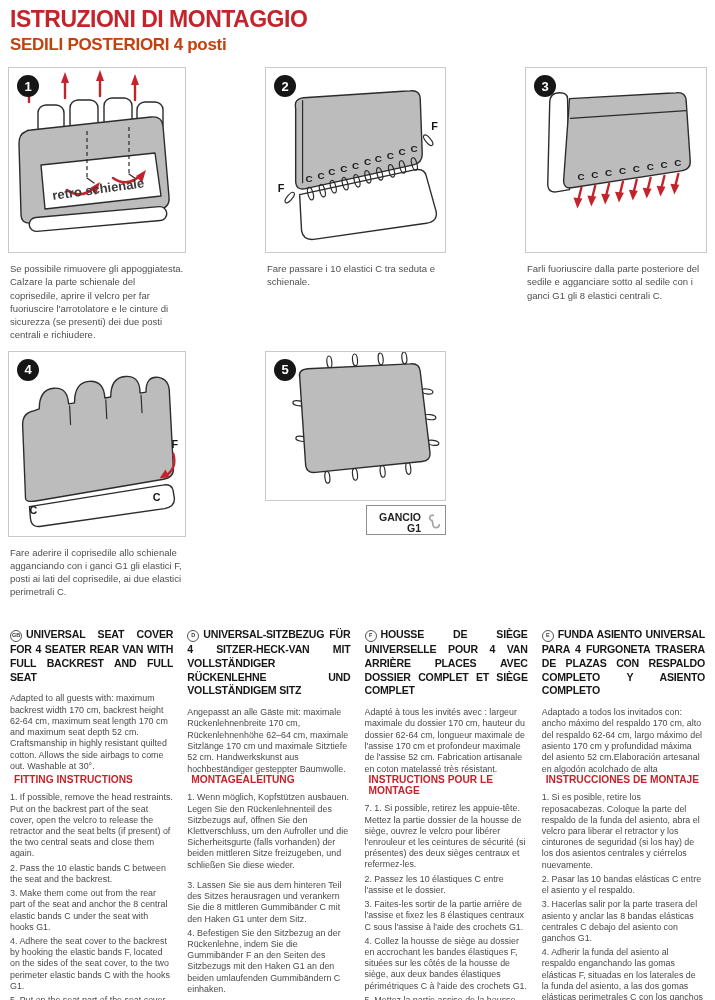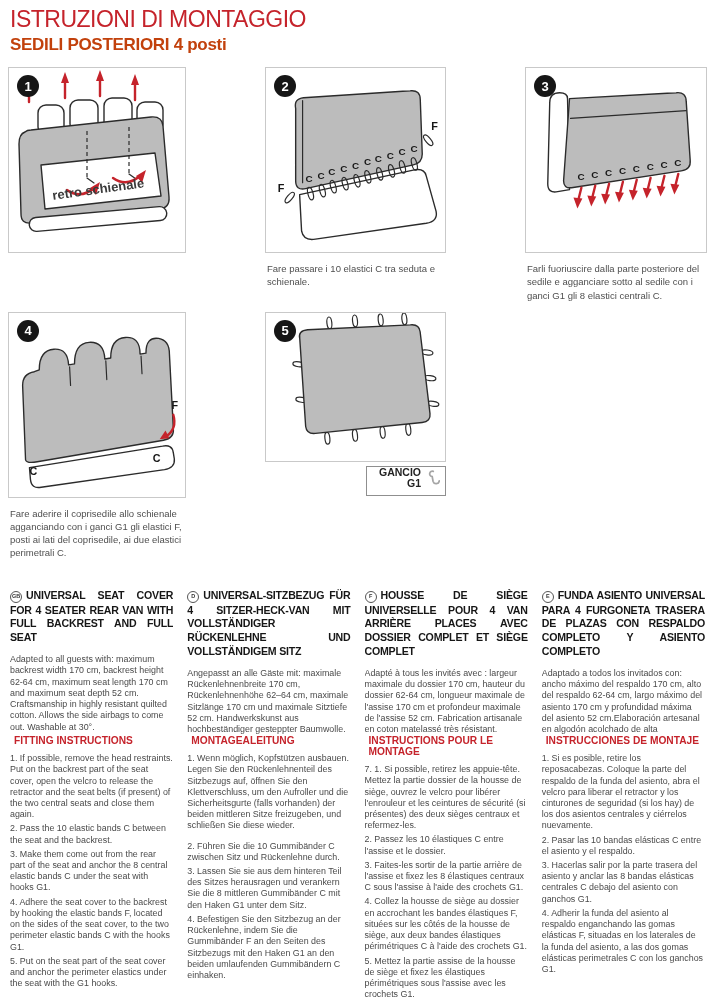--- a/index.html
+++ b/index.html
@@ -1,32 +1,32 @@
 <!DOCTYPE html>
 <html><head>
 <meta charset="utf-8">
 <style>
   html,body{margin:0;padding:0;background:#fff}
   body{font-family:"Liberation Sans",sans-serif;color:#1c1c1c}
   .page{width:715px;height:1000px;overflow:hidden;position:relative;background:#fff}
   header{padding:7px 10px 0}
-  h1{margin:0;font-size:23px;line-height:1.1;letter-spacing:-0.5px;color:#c5232b;font-weight:normal}
+  h1{margin:0;font-size:23px;line-height:1.1;letter-spacing:-0.5px;color:#c5232b;font-weight:bold}
   h2{margin:3px 0 0;font-size:17px;letter-spacing:-0.3px;color:#c2410c;font-weight:bold}
   .figrow{display:grid;justify-content:space-between;padding:0 8px}
   .row1{grid-template-columns:178px 181px 182px;margin-top:12px}
   .row2{grid-template-columns:178px 181px 182px;margin-top:10px}
   figure{margin:0}
   .panel{position:relative;border:1px solid #c9c9c9;background:#fff;box-sizing:border-box}
   .p-tall{height:186px}
   .p-short{height:150px}
   .badge{position:absolute;top:7px;left:8px;width:22px;height:22px;border-radius:50%;background:#161616;color:#fff;font-weight:bold;font-size:13px;display:flex;align-items:center;justify-content:center;z-index:2}
   .caption{font-size:9.5px;line-height:1.38;color:#4f4f4f;margin:9px 2px 0}
   .just{text-align:justify}
   .gancio-row{display:flex;justify-content:flex-end;margin-top:4px}
-  .gancio-box{width:80px;height:30px;border:1px solid #8f8f8f;background:#fff;display:flex;align-items:flex-start;justify-content:flex-end;gap:4px;padding:0 5px;box-sizing:border-box}
+  .gancio-box{width:80px;height:30px;border:1px solid #8f8f8f;background:#fff;display:flex;align-items:flex-end;justify-content:flex-end;gap:4px;padding:0 5px;box-sizing:border-box}
   .gancio-text{text-align:right;font-weight:bold;font-size:10.5px;line-height:1.05;color:#222}
   .langs{display:grid;grid-template-columns:repeat(4,1fr);gap:14px;padding:0 10px;margin-top:30px}
   .lang-top{height:146px;overflow:hidden}
   .lang-title{font-size:10.6px;font-weight:bold;line-height:1.3;text-align:justify;color:#161616;letter-spacing:-0.2px}
   .flag{display:inline-flex;width:10px;height:10px;border:1px solid #555;border-radius:50%;font-size:5.5px;font-weight:bold;align-items:center;justify-content:center;margin-right:4px;position:relative;top:-1px;color:#333;flex:none}
   .lang-desc{font-size:8.9px;line-height:1.27;color:#4a4a4a;margin:9px 0 17px}
   .lang-instr{font-size:10.2px;font-weight:bold;color:#c5232b;margin:0 4px 7px}
   .lang-steps p{font-size:8.9px;line-height:1.26;color:#4a4a4a;margin:0 0 3px}
   .gap-first p:first-child{margin-bottom:9px}
   .panel svg{display:block;width:100%;height:100%}
@@ -80,20 +80,21 @@
           </g>
           <g>
             <path class="rl" d="M58,122 Q72,132 86,119"></path>
               <polygon class="rf" points="91,114 81,120 87,127"></polygon>
             <path class="rl" d="M104,110 Q118,120 132,107"></path>
               <polygon class="rf" points="137,102 127,108 133,115"></polygon>
           </g>
           <text class="rs" x="44" y="132" transform="rotate(-8 44 132)">retro schienale</text>
         </svg>
       </div>
+      <figcaption class="caption">Se possibile rimuovere gli appoggiatesta. Calzare la parte schienale del coprisedile, aprire il velcro per far fuoriuscire l'arrotolatore e le cinture di sicurezza (se presenti) dei due posti centrali e richiudere.</figcaption>
     </figure>
 
     <figure>
       <div class="panel p-tall">
         <span class="badge">2</span>
         <svg viewBox="0 0 181 184">
           <path class="dg" d="M30,40 Q28,30 38,29 L146,22 Q156,21 156,31 L158,86 Q158,95 149,97 L40,121 Q30,123 30,113 Z"></path>
           <path class="dl" d="M37,32 L37,115"></path>
           <path class="dw" d="M34,127 L150,102 Q160,100 162,108 L172,144 Q174,154 162,156 L50,172 Q38,174 36,164 Z"></path>
           <g>
@@ -246,21 +247,20 @@
     </div>
 
     <div class="lang-col">
       <div class="lang-top">
         <div class="lang-title"><span class="flag">D</span><span>UNIVERSAL-SITZBEZUG FÜR 4 SITZER-HECK-VAN MIT VOLLSTÄNDIGER RÜCKENLEHNE UND VOLLSTÄNDIGEM SITZ</span></div>
         <p class="lang-desc">Angepasst an alle Gäste mit: maximale Rückenlehnenbreite 170 cm, Rückenlehnenhöhe 62–64 cm, maximale Sitzlänge 170 cm und maximale Sitztiefe 52 cm. Handwerkskunst aus hochbeständiger gesteppter Baumwolle. Ermöglicht das Entfalten der Seitenairbags. Waschbar bei 30°.</p>
       </div>
       <h3 class="lang-instr">MONTAGEALEITUNG</h3>
       <div class="lang-steps gap-first">
         <p>1. Wenn möglich, Kopfstützen ausbauen. Legen Sie den Rückenlehnenteil des Sitzbezugs auf, öffnen Sie den Klettverschluss, um den Aufroller und die Sicherheitsgurte (falls vorhanden) der beiden mittleren Sitze freizugeben, und schließen Sie diese wieder.</p>
-        <p>2. Führen Sie die 10 Gummibänder C zwischen Sitz und Rückenlehne durch.</p>
         <p>3. Lassen Sie sie aus dem hinteren Teil des Sitzes herausragen und verankern Sie die 8 mittleren Gummibänder C mit den Haken G1 unter dem Sitz.</p>
         <p>4. Befestigen Sie den Sitzbezug an der Rückenlehne, indem Sie die Gummibänder F an den Seiten des Sitzbezugs mit den Haken G1 an den beiden umlaufenden Gummibändern C einhaken.</p>
 
       </div>
     </div>
 
     <div class="lang-col">
       <div class="lang-top">
         <div class="lang-title"><span class="flag">F</span><span>HOUSSE DE SIÈGE UNIVERSELLE POUR 4 VAN ARRIÈRE PLACES AVEC DOSSIER COMPLET ET SIÈGE COMPLET</span></div>
         <p class="lang-desc">Adapté à tous les invités avec : largeur maximale du dossier 170 cm, hauteur du dossier 62-64 cm, longueur maximale de l'assise 170 cm et profondeur maximale de l'assise 52 cm. Fabrication artisanale en coton matelassé très résistant. Permet de sortir les airbags latéraux. Lavable à 30°.</p>

